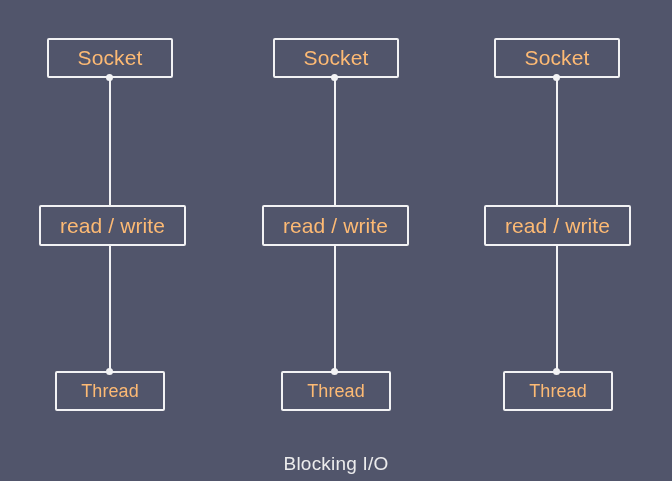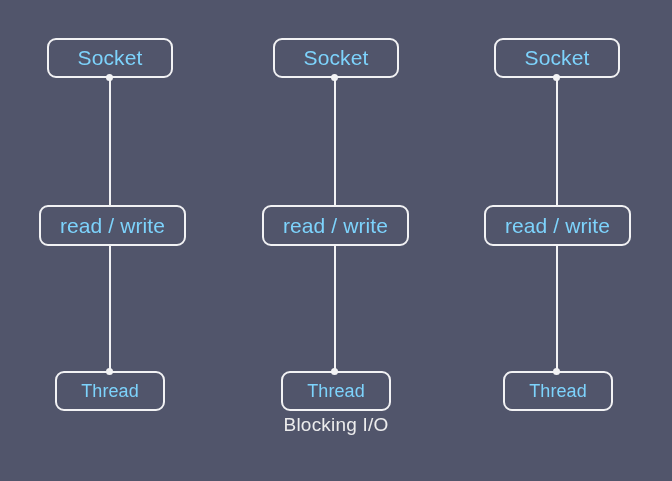--- a/index.html
+++ b/index.html
@@ -18,23 +18,23 @@
     position: relative;
     width: 672px;
     height: 481px;
   }
 
   
   .node {
     position: absolute;
     box-sizing: border-box;
     border: 2px solid #f2f2f4;
-    border-radius: 9px;
+    border-radius: 2px;
     background: transparent;
-    color: #7dd3fc;
+    color: #fdba74;
     display: flex;
     align-items: center;
     justify-content: center;
     white-space: nowrap;
     letter-spacing: 0.1px;
     z-index: 3;
   }
   .node.socket  { font-size: 21px; }
   .node.rw      { font-size: 21px; }
   .node.thread  { font-size: 18px; }
@@ -98,15 +98,15 @@
   <div class="connector" style="left:556px; top:77px; height:129px;"></div>
   <div class="dot" style="left:553px; top:74px;"></div>
 
   <div class="node rw" style="left:484px; top:205px; width:147px; height:41px;">read / write</div>
 
   <div class="connector" style="left:556px; top:245px; height:128px;"></div>
   <div class="dot" style="left:553px; top:368px;"></div>
 
   <div class="node thread" style="left:503px; top:371px; width:110px; height:40px;">Thread</div>
 
-  <div class="caption" style="left:0; top:414px; width:672px; text-align:center;">Blocking I/O</div>
+  <div class="caption" style="left:0; top:453px; width:672px; text-align:center;">Blocking I/O</div>
 
 </div>
 
 </body></html>

